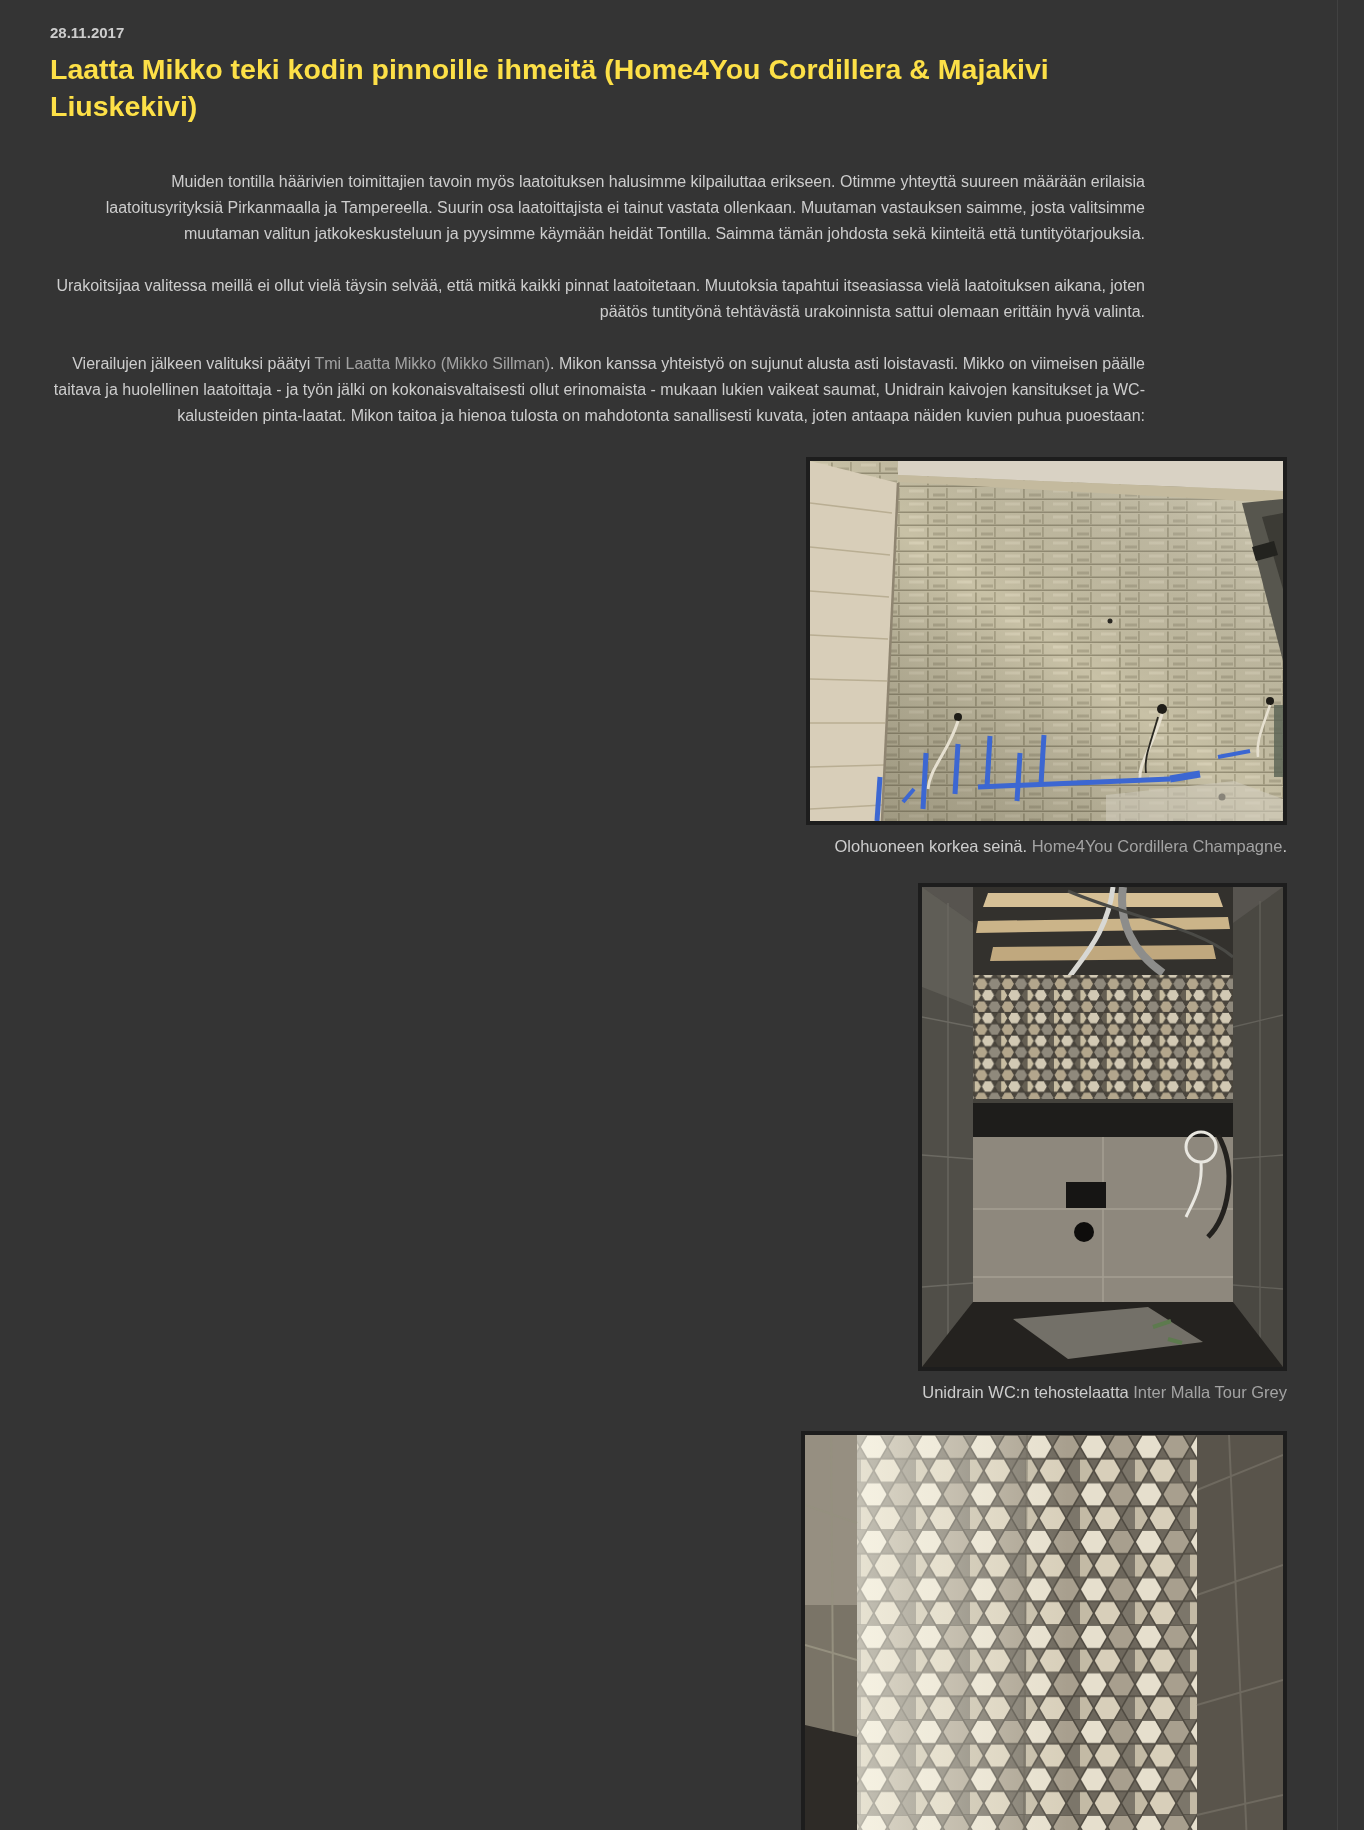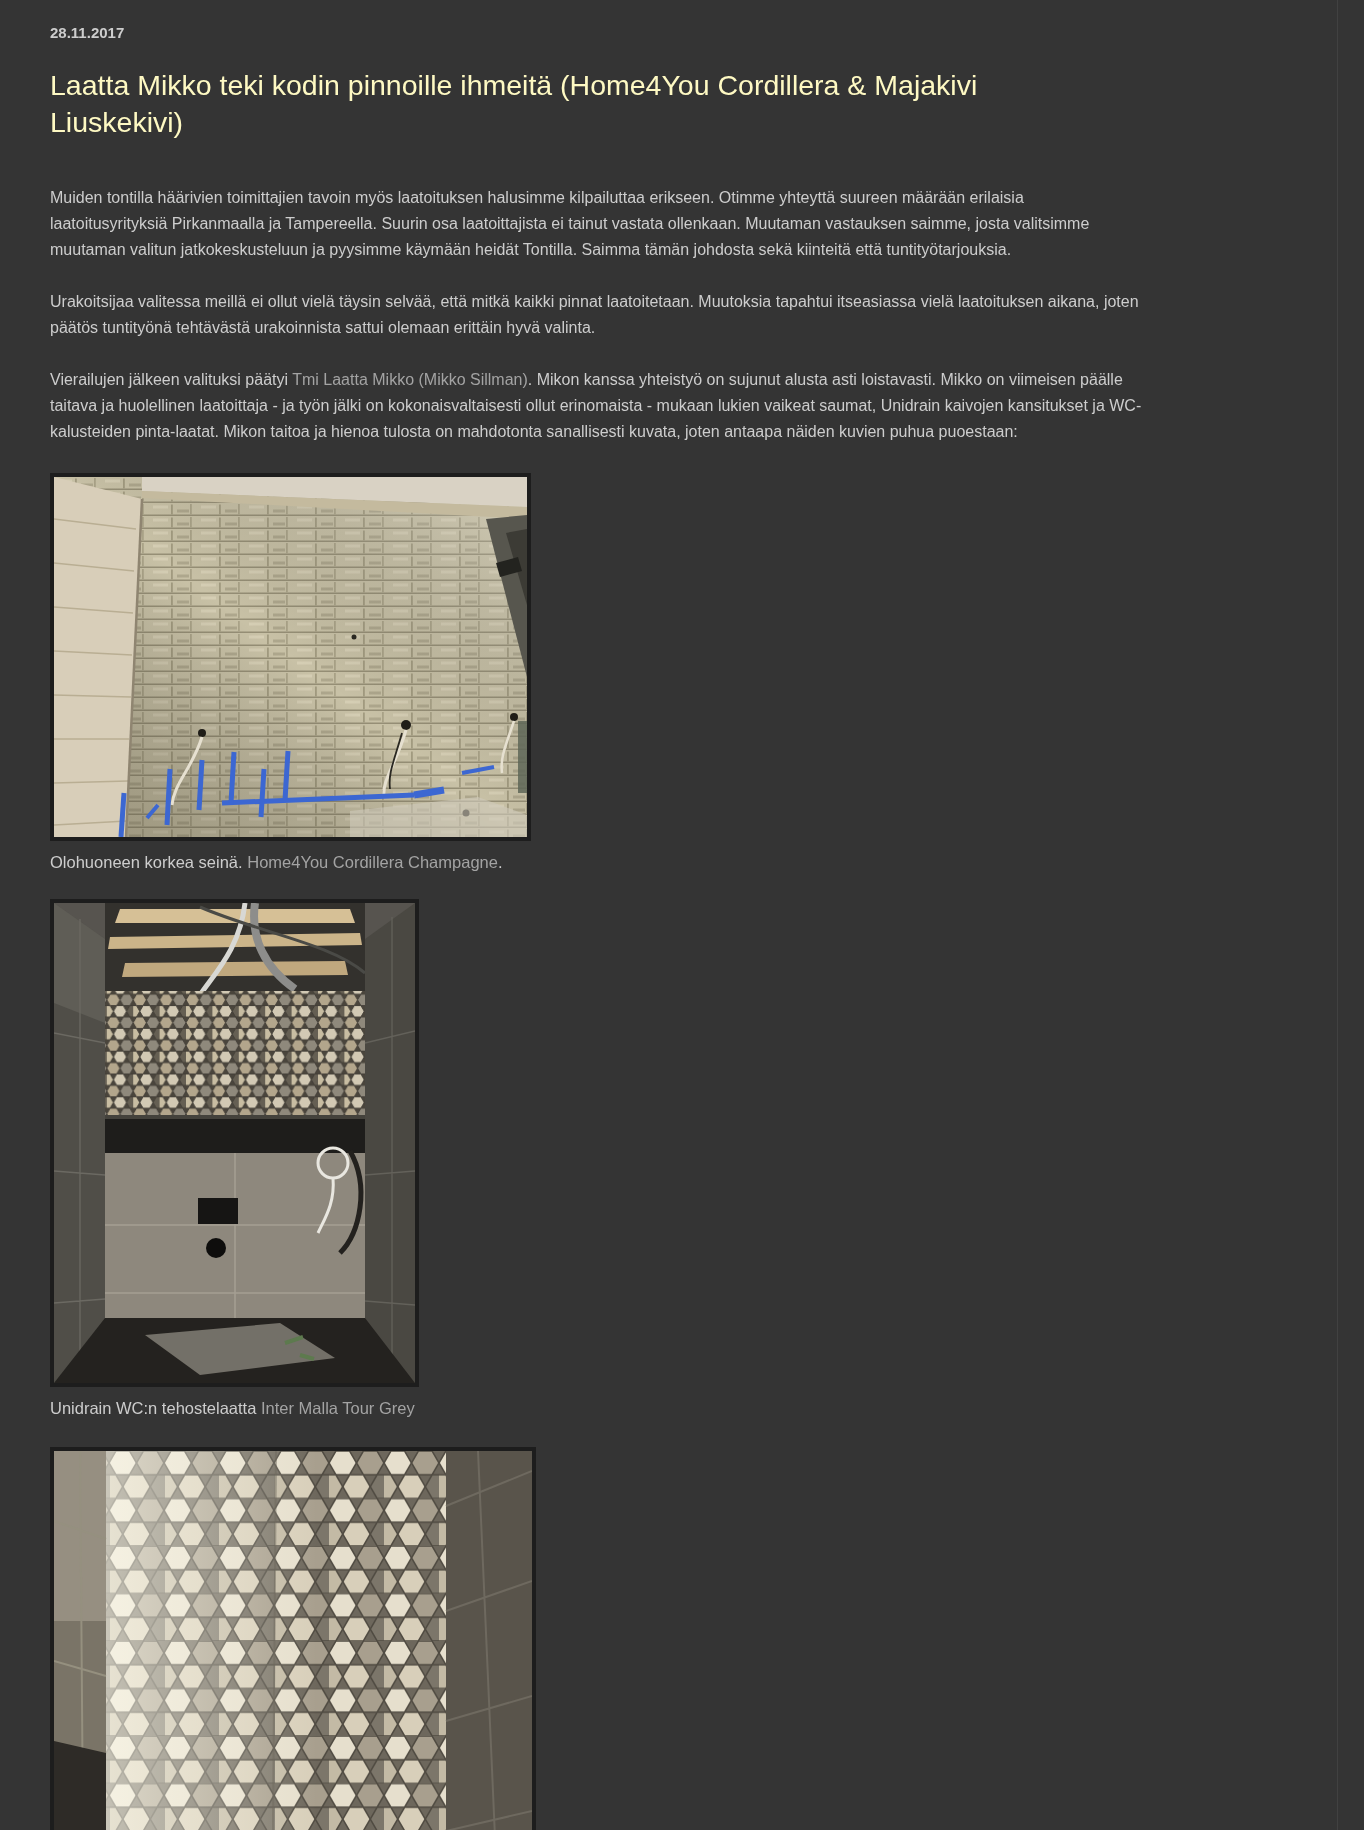--- a/index.html
+++ b/index.html
@@ -11,31 +11,31 @@
   .page{
     box-sizing:border-box;
     width:1338px;height:1830px;
     border-right:1px solid #414141;
     padding:24px 50px 0 50px;
   }
   .date{
     font-size:15px;font-weight:bold;color:#cdcdcd;
   }
   .title{
-    margin:26px 0 0;max-width:1000px;
-    font-size:28.5px;line-height:1.3;font-weight:400;
-    color:#fef9c3;
+    margin:10px 0 0;max-width:1000px;
+    font-size:28.5px;line-height:1.3;font-weight:700;
+    color:#fde047;
   }
   p.body{
     max-width:1095px;margin:26px 0 0;
-    font-size:16px;line-height:26px;color:#cdcdcd;
+    font-size:16px;line-height:26px;color:#cdcdcd;text-align:right;
   }
   p.body.first{margin-top:44px;}
   .lnk{color:#a3a3a3;cursor:pointer;}
-  figure{margin:28px 0 0;text-align:left;}
+  figure{margin:28px 0 0;text-align:right;}
   .photo{
     display:inline-block;line-height:0;
     border:4px solid #1d1d1d;background:#1d1d1d;
   }
   figcaption{
     margin-top:10px;font-size:16.5px;line-height:22px;color:#cdcdcd;
   }
 </style>
 </head>
 <body>

